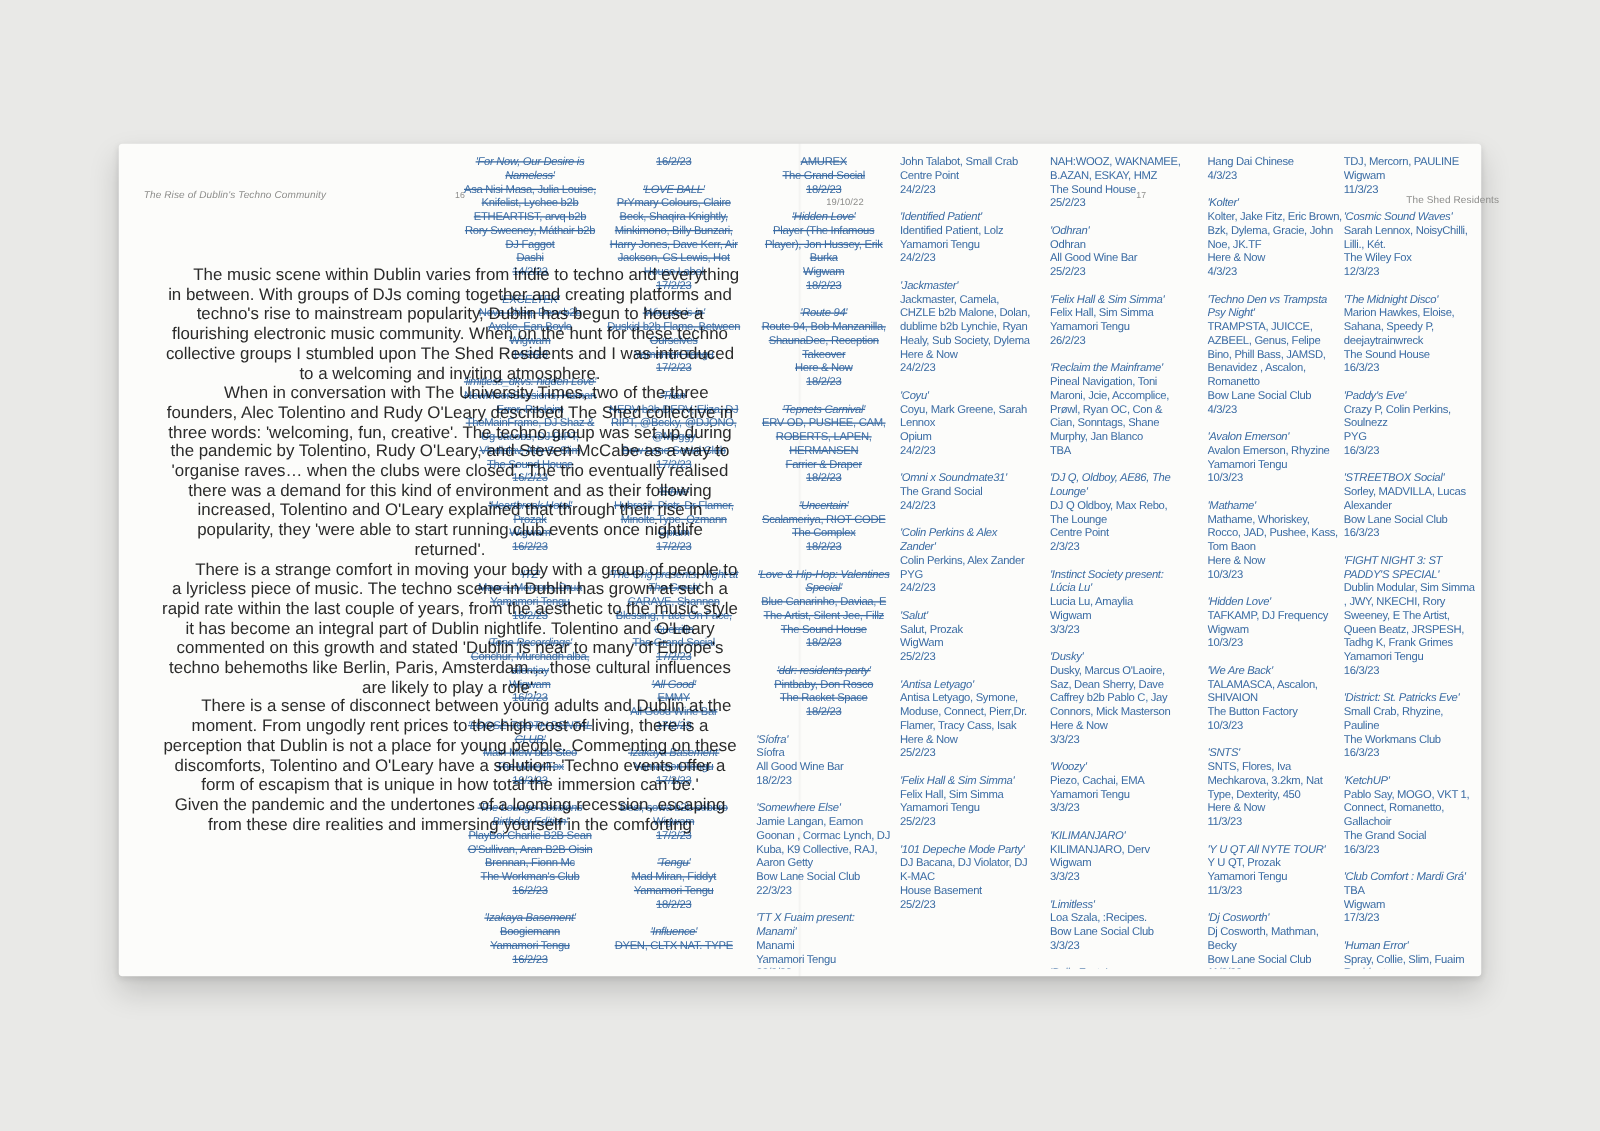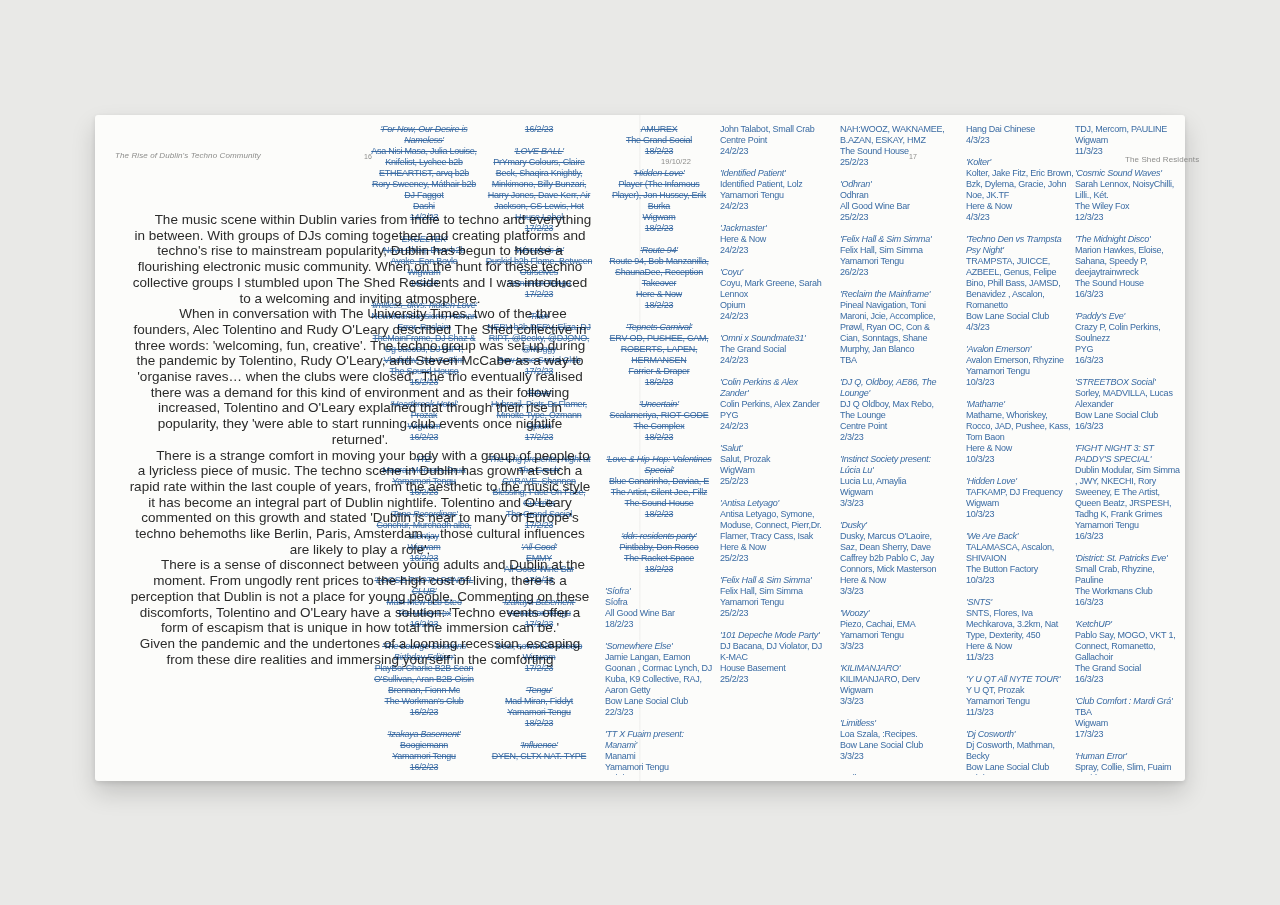--- a/index.html
+++ b/index.html
@@ -221,20 +221,21 @@
             <div class="edate">24/2/23</div>
           </div>
           <div class="entry">
             <div class="etitle">'Identified Patient'</div>
             <div class="elineup">Identified Patient, Lolz</div>
             <div class="evenue">Yamamori Tengu</div>
             <div class="edate">24/2/23</div>
           </div>
           <div class="entry">
             <div class="etitle">'Jackmaster'</div>
+            <div class="elineup">Jackmaster, Camela, CHZLE b2b Malone, Dolan, dublime b2b Lynchie, Ryan Healy, Sub Society, Dylema</div>
             <div class="evenue">Here &amp; Now</div>
             <div class="edate">24/2/23</div>
           </div>
           <div class="entry">
             <div class="etitle">'Coyu'</div>
             <div class="elineup">Coyu, Mark Greene, Sarah Lennox</div>
             <div class="evenue">Opium</div>
             <div class="edate">24/2/23</div>
           </div>
           <div class="entry">

